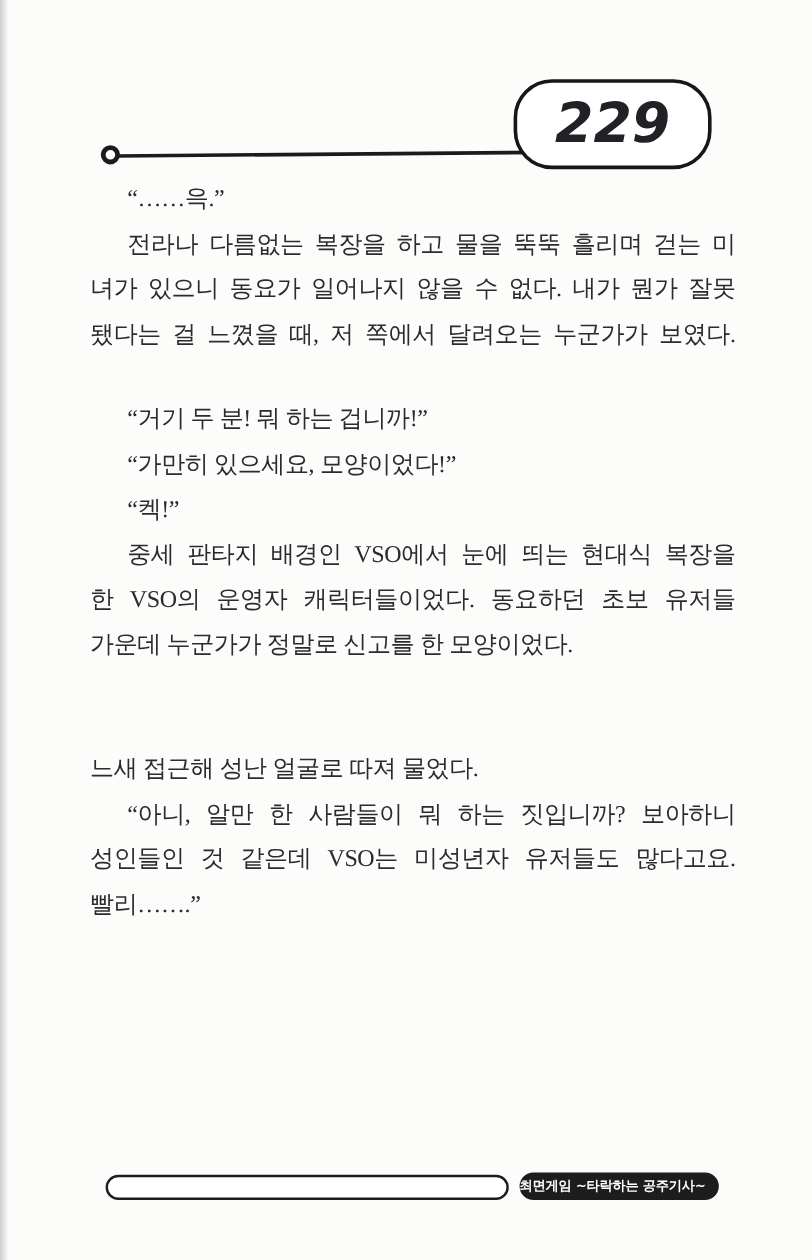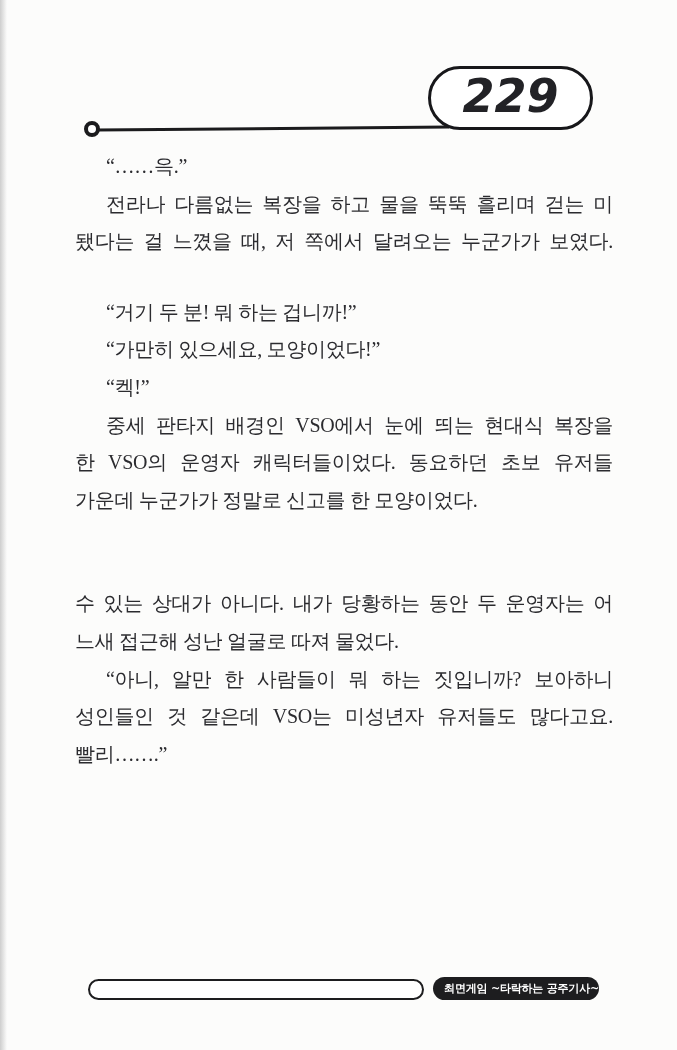--- a/index.html
+++ b/index.html
@@ -28,21 +28,21 @@
     background:#fff;
   }
   .pn-line {
     position:absolute; left:97px; top:127px;
     width:352px; height:3px;
     background:#1b1b1d;
     transform:rotate(-0.5deg);
   }
   .pn-pill {
     position:absolute; left:428px; top:66px;
-    width:165px; height:64px;
+    width:165px; height:75px;
     box-sizing:border-box;
     background:#fff;
     border:3.5px solid #17171a;
     border-radius:32px;
     display:flex; align-items:center; justify-content:center;
   }
   .pn-pill .num {
     font-family:"DejaVu Sans","Liberation Sans",sans-serif;
     font-weight:bold; font-style:italic;
     font-size:46px; color:#222226;
@@ -75,21 +75,21 @@
     box-sizing:border-box;
     border:2.5px solid #1d1d1f;
     border-radius:12px;
     background:#fff;
   }
   .series-badge {
     position:absolute; left:433px; top:977px;
     width:166px; height:23px;
     background:#1d1d1f;
     border-radius:12px;
-    display:flex; align-items:center; justify-content:flex-end;
+    display:flex; align-items:center; justify-content:flex-start;
   }
   .series-badge .label {
     font-family:"DejaVu Sans","Liberation Sans",sans-serif;
     font-size:11px; font-weight:bold;
     color:#ffffff;
     white-space:nowrap;
     letter-spacing:-0.2px;
   }
 </style>
 </head>
@@ -101,31 +101,31 @@
     <span class="pn-ring"></span>
     <div class="pn-line"></div>
     <div class="pn-pill">
       <span class="num">229</span>
     </div>
   </div>
 
   <div class="text">
       <div class="line indent">“……윽.”</div>
       <div class="line indent stretch">전라나 다름없는 복장을 하고 물을 뚝뚝 흘리며 걷는 미</div>
+      <div class="line stretch">녀가 있으니 동요가 일어나지 않을 수 없다. 내가 뭔가 잘못</div>
       <div class="line stretch">됐다는 걸 느꼈을 때, 저 쪽에서 달려오는 누군가가 보였다.</div>
       <div class="line blank"></div>
       <div class="line indent">“거기 두 분! 뭐 하는 겁니까!”</div>
       <div class="line indent">“가만히 있으세요, 모양이었다!”</div>
       <div class="line indent">“켁!”</div>
       <div class="line indent stretch">중세 판타지 배경인 VSO에서 눈에 띄는 현대식 복장을</div>
       <div class="line stretch">한 VSO의 운영자 캐릭터들이었다. 동요하던 초보 유저들</div>
       <div class="line">가운데 누군가가 정말로 신고를 한 모양이었다.</div>
       <div class="line blank"></div>
       <div class="line blank"></div>
-      <div class="line stretch">수 있는 상대가 아니다. 내가 당황하는 동안 두 운영자는 어</div>
       <div class="line">느새 접근해 성난 얼굴로 따져 물었다.</div>
       <div class="line indent stretch">“아니, 알만 한 사람들이 뭐 하는 짓입니까? 보아하니</div>
       <div class="line stretch">성인들인 것 같은데 VSO는 미성년자 유저들도 많다고요.</div>
       <div class="line">빨리…….”</div>
     </div>
 
   <div>
     <div class="foot-pill"></div>
     <div class="series-badge">
       <span class="label">최면게임 ~타락하는 공주기사~</span>

